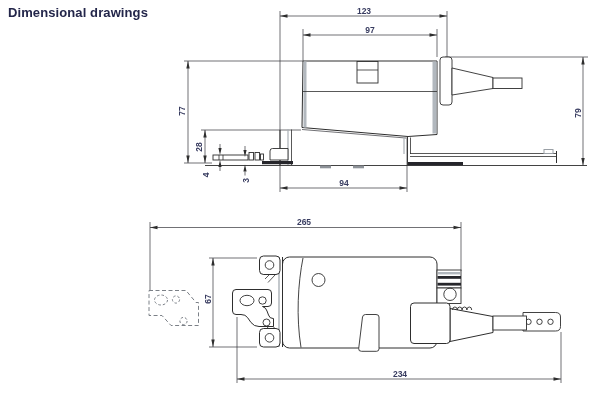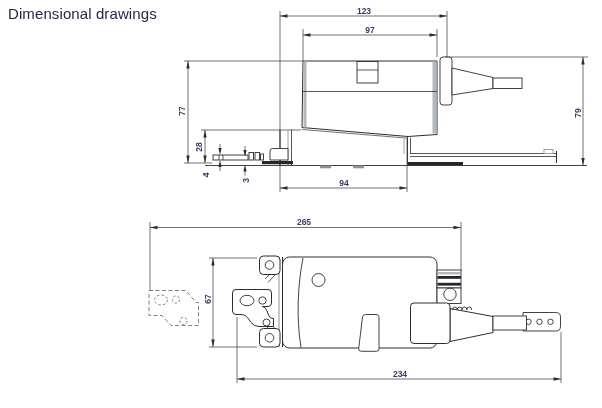--- a/index.html
+++ b/index.html
@@ -1,18 +1,18 @@
 <!DOCTYPE html>
 <html><head>
 <meta charset="utf-8">
 <style>
   html,body{margin:0;padding:0;background:#ffffff;}
   .page{position:relative;width:602px;height:408px;background:#fff;overflow:hidden;
         font-family:"Liberation Sans",sans-serif;}
-  .page-title{position:absolute;left:8px;top:5px;font-size:15px;font-weight:normal;
+  .page-title{position:absolute;left:8px;top:5px;font-size:13px;font-weight:bold;
               color:#23264a;letter-spacing:.1px;}
   svg{position:absolute;left:0;top:0;}
   .s1  {stroke:#2e2e2e;stroke-width:1;fill:none}
   .s9  {stroke:#2e2e2e;stroke-width:.9;fill:none}
   .s8  {stroke:#2e2e2e;stroke-width:.8;fill:none}
   .thin{stroke:#34343a;stroke-width:.7;fill:none}
   .gray{stroke:#aab0b6;fill:none}
   .graymid{stroke:#9aa0a6;fill:none}
   .wf  {fill:#fff;stroke:#2e2e2e;stroke-width:1}
   .wf9 {fill:#fff;stroke:#2e2e2e;stroke-width:.9}

